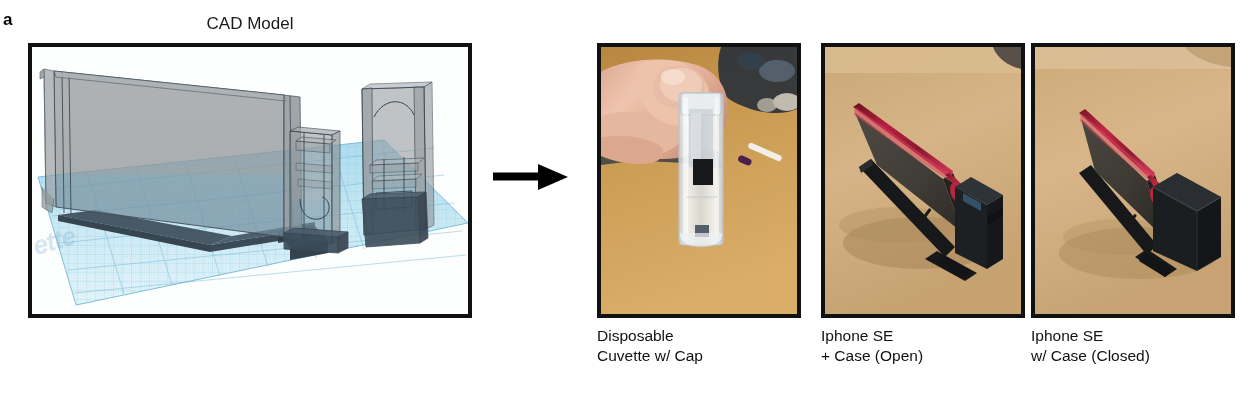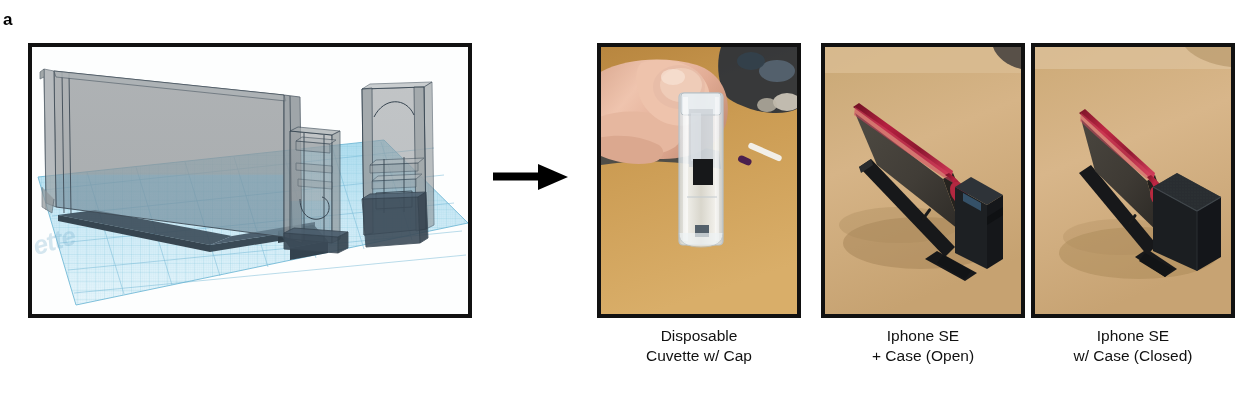--- a/index.html
+++ b/index.html
@@ -80,37 +80,37 @@
   #photo-2 { left: 821px; }
   #photo-3 { left: 1031px; }
   .photo-inner { position: absolute; inset: 0; overflow: hidden; }
   .photo-inner svg { display: block; width: 100%; height: 100%; }
 
   
   .caption {
     position: absolute;
     top: 326px;
     width: 204px;
-    text-align: center;
     font-size: 15.5px;
     line-height: 1.28;
     color: #111;
     white-space: pre-line;
   }
   #caption-1 { left: 597px; }
   #caption-2 { left: 821px; }
   #caption-3 { left: 1031px; }
 </style>
 </head>
 <body>
 
 <div id="figure">
 
   <div class="panel-letter">a</div>
 
+  <div class="heading" id="cad-heading">CAD Model</div>
 
 
   <div id="cad-panel">
     <div class="cad-stage">
       <svg viewBox="0 0 436 267" preserveAspectRatio="none">
         <defs>
           <linearGradient id="plateGrad" x1="0" y1="0" x2="0" y2="1">
             <stop offset="0%" stop-color="#a9dbee"></stop>
             <stop offset="55%" stop-color="#cdeaf6"></stop>
             <stop offset="100%" stop-color="#e6f5fb"></stop>

